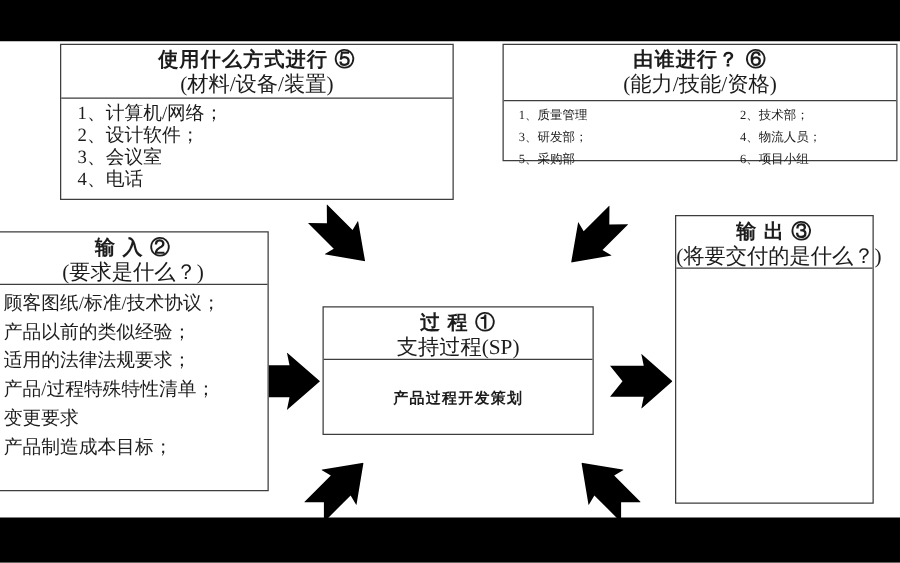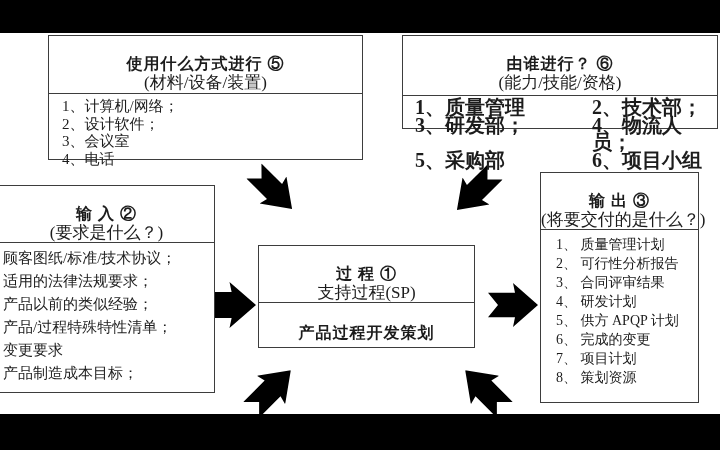--- a/index.html
+++ b/index.html
@@ -7,45 +7,45 @@
     position:relative;width:720px;height:450px;background:#fff;
     overflow:hidden;font-family:"Liberation Serif","DejaVu Serif",serif;
     color:#1c1c1c;
   }
   .bar{position:absolute;left:0;width:720px;background:#000;z-index:6;}
   .bar.top{top:0;height:33px;}
   .bar.bottom{top:414px;height:36px;}
 
   .dbox{position:absolute;border:1px solid #3d3d3d;background:#fff;z-index:2;box-sizing:border-box;}
   .hd{border-bottom:1px solid #3d3d3d;text-align:center;box-sizing:border-box;}
-  .hd .t{font-weight:bold;font-size:16px;line-height:20px;padding-top:3px;letter-spacing:1px;margin-top:15px;}
+  .hd .t{font-weight:bold;font-size:16px;line-height:20px;padding-top:3px;letter-spacing:1px;}
   .hd .s{font-size:17px;line-height:17px;}
 
   .box-methods{left:48px;top:35px;width:315px;height:125px;}
   .box-methods .hd{height:43px;}
   .box-methods .bd{padding:4px 0 0 13px;font-size:15px;line-height:17.5px;}
 
   .box-who{left:402px;top:35px;width:316px;height:94px;}
   .box-who .hd{height:45px;}
-  .box-who .bd{padding:3px 0 0 12px;font-size:20px;line-height:17.5px;
-    display:grid;grid-template-columns:177px auto;font-weight:bold;}
+  .box-who .bd{padding:3px 0 0 12px;font-size:10px;line-height:17.5px;
+    display:grid;grid-template-columns:177px auto;}
 
   .box-inputs{left:-48px;top:185px;width:263px;height:208px;}
   .box-inputs .hd{height:42px;padding-left:46px;}
   .box-inputs .bd{padding:4px 0 0 50px;font-size:15px;line-height:23px;white-space:nowrap;}
 
   .box-outputs{left:540px;top:172px;width:159px;height:231px;}
   .box-outputs .hd{height:42px;}
   .box-outputs .hd .s{white-space:nowrap;}
   .box-outputs .bd{padding:5px 0 0 15px;font-size:14px;line-height:19px;white-space:nowrap;}
 
   .box-process{left:258px;top:245px;width:217px;height:103px;}
   .box-process .hd{height:42px;}
   .box-process .bd{height:60px;display:flex;align-items:center;justify-content:center;
-    font-weight:bold;font-size:16px;letter-spacing:1px;}
+    font-weight:bold;font-size:12px;letter-spacing:1px;}
 
   .arrow{
     position:absolute;background:#000;z-index:1;
     clip-path:polygon(0 22%,54% 22%,50% 0,100% 50%,50% 100%,54% 78%,0 78%,20% 50%);
   }
   .a-tl{left:246px;top:171px;width:54px;height:38px;transform:rotate(45deg);}
   .a-tr{left:449px;top:172px;width:54px;height:38px;transform:rotate(135deg);}
   .a-left{left:203px;top:282px;width:53px;height:46px;}
   .a-right{left:488px;top:283px;width:50px;height:44px;}
   .a-bl{left:243px;top:370px;width:56px;height:40px;transform:rotate(-45deg);}
@@ -86,42 +86,32 @@
     </div>
   </div>
 
   <div class="dbox box-inputs">
     <div class="hd">
       <div class="t">输  入 ②</div>
       <div class="s">(要求是什么？)</div>
     </div>
     <div class="bd">
       <div>顾客图纸/标准/技术协议；</div>
+      <div>产品以前的类似经验；</div>
       <div>适用的法律法规要求；</div>
-      <div>产品以前的类似经验；</div>
       <div>产品/过程特殊特性清单；</div>
       <div>变更要求</div>
       <div>产品制造成本目标；</div>
     </div>
   </div>
 
   <div class="dbox box-outputs">
     <div class="hd">
       <div class="t">输  出  ③</div>
       <div class="s">(将要交付的是什么？)</div>
-    </div>
-    <div class="bd">
-      <div>1、 质量管理计划</div>
-      <div>2、 可行性分析报告</div>
-      <div>3、 合同评审结果</div>
-      <div>4、 研发计划</div>
-      <div>5、 供方 APQP 计划</div>
-      <div>6、 完成的变更</div>
-      <div>7、 项目计划</div>
-      <div>8、 策划资源</div>
     </div>
   </div>
 
   <div class="dbox box-process">
     <div class="hd">
       <div class="t">过  程  ①</div>
       <div class="s">支持过程(SP)</div>
     </div>
     <div class="bd">产品过程开发策划</div>
   </div>

